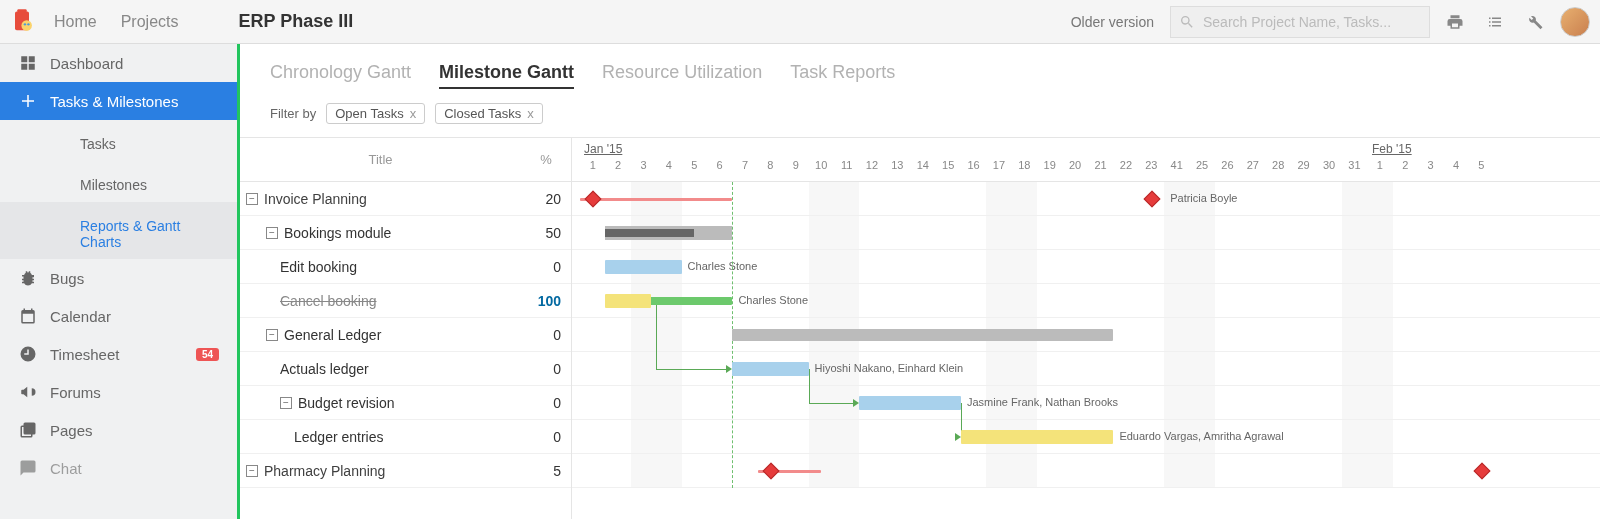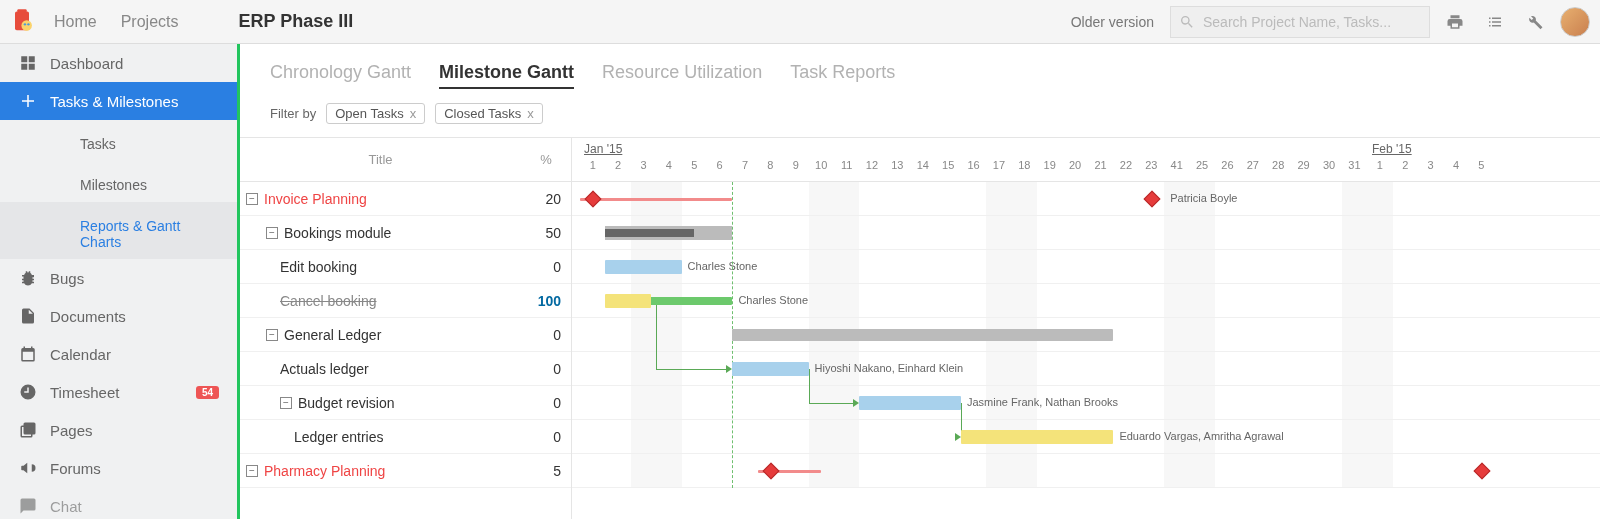--- a/index.html
+++ b/index.html
@@ -75,21 +75,21 @@
   
   .gantt { display:flex; flex:1; border-top:1px solid #e5e5e5; }
   .gantt-left { width:332px; border-right:1px solid #e5e5e5; }
   .gl-head { display:flex; align-items:center; height:44px; border-bottom:1px solid #e5e5e5; color:#999; font-size:13px; }
   .gl-head .t { flex:1; text-align:center; }
   .gl-head .p { width:50px; text-align:center; }
   .row { display:flex; align-items:center; height:34px; border-bottom:1px solid #f0f0f0; font-size:14px; padding-left:6px; }
   .row .title { flex:1; display:flex; align-items:center; gap:6px; }
   .row .pct { width:50px; text-align:right; padding-right:10px; }
   .toggle-box { width:12px; height:12px; border:1px solid #888; display:inline-flex; align-items:center; justify-content:center; font-size:10px; color:#666; background:#fff; line-height:1; cursor:pointer; }
-  .milestone-link { color:#ef4444; }
+  .milestone-link { color:#404040; }
   .strike { text-decoration:line-through; color:#888; }
   .green { color:#0369a1; font-weight:600; }
   .ind1 { padding-left:20px; }
   .ind2 { padding-left:34px; }
   .ind3 { padding-left:48px; }
 
   .gantt-right { flex:1; position:relative; overflow:visible; }
   .timeline-head { height:44px; border-bottom:1px solid #e5e5e5; position:relative; }
   .month-labels { position:absolute; top:4px; left:0; width:100%; font-size:12px; color:#666; }
   .month-labels span { position:absolute;text-decoration:underline; }
@@ -189,57 +189,49 @@
       <span class="side-icon">
           <svg viewBox="0 0 24 24">
             <path d="M20 8h-2.81A5.99 5.99 0 0015 5.09V3h-2v1.5a6.07 6.07 0 00-2 0V3H9v2.09A5.99 5.99 0 006.81 8H4v2h2.09A6 6 0 006 12v1H4v2h2v1a6 6 0 00.09 1H4v2h2.81A6 6 0 0012 22a6 6 0 005.19-3H20v-2h-2.09A6 6 0 0018 16v-1h2v-2h-2v-1a6 6 0 00-.09-1H20V8z"></path>
           </svg>
         </span>
       <span>Bugs</span>
     </div>
     <div class="side-item">
       <span class="side-icon">
           <svg viewBox="0 0 24 24">
-            <path d="M14 2H6a2 2 0 00-2 2v16a2 2 0 002 2h12a2 2 0 002-2V8l-6-6zM13 9V3.5L18.5 9H13z"></path>
-          </svg>
-        </span>
-      <span>Documents</span>
-    </div>
-    <div class="side-item">
-      <span class="side-icon">
-          <svg viewBox="0 0 24 24">
             <path d="M19 4h-1V2h-2v2H8V2H6v2H5a2 2 0 00-2 2v14a2 2 0 002 2h14a2 2 0 002-2V6a2 2 0 00-2-2zM19 20H5V9h14v11z"></path>
           </svg>
         </span>
       <span>Calendar</span>
     </div>
     <div class="side-item">
       <span class="side-icon">
           <svg viewBox="0 0 24 24">
             <path d="M12 2a10 10 0 1010 10A10 10 0 0012 2zm1 11H7v-2h4V6h2v7z"></path>
           </svg>
         </span>
       <span>Timesheet</span>
       <span class="badge">54</span>
     </div>
     <div class="side-item">
       <span class="side-icon">
           <svg viewBox="0 0 24 24">
+            <path d="M3 10v4a1 1 0 001 1h2l5 4V5L6 9H4a1 1 0 00-1 1zm14-3v10a5 5 0 000-10z"></path>
+          </svg>
+        </span>
+      <span>Forums</span>
+    </div>
+    <div class="side-item">
+      <span class="side-icon">
+          <svg viewBox="0 0 24 24">
             <path d="M16 2H8a2 2 0 00-2 2v2H4a2 2 0 00-2 2v12a2 2 0 002 2h12a2 2 0 002-2v-2h2a2 2 0 002-2V4a2 2 0 00-2-2zM16 20H4V8h2v8a2 2 0 002 2h8v2z"></path>
           </svg>
         </span>
       <span>Pages</span>
-    </div>
-    <div class="side-item">
-      <span class="side-icon">
-          <svg viewBox="0 0 24 24">
-            <path d="M3 10v4a1 1 0 001 1h2l5 4V5L6 9H4a1 1 0 00-1 1zm14-3v10a5 5 0 000-10z"></path>
-          </svg>
-        </span>
-      <span>Forums</span>
     </div>
     <div class="side-item" style="opacity:.6">
       <span class="side-icon">
           <svg viewBox="0 0 24 24">
             <path d="M20 2H4a2 2 0 00-2 2v18l4-4h14a2 2 0 002-2V4a2 2 0 00-2-2z"></path>
           </svg>
         </span>
       <span>Chat</span>
     </div>
   </div>

